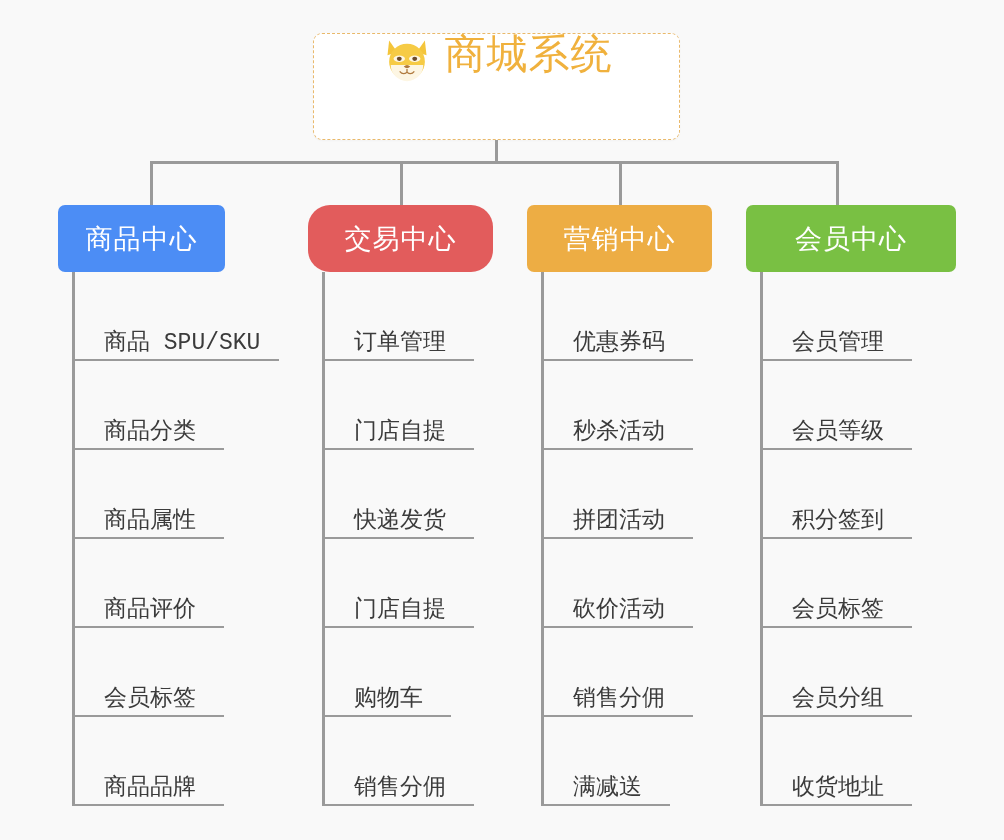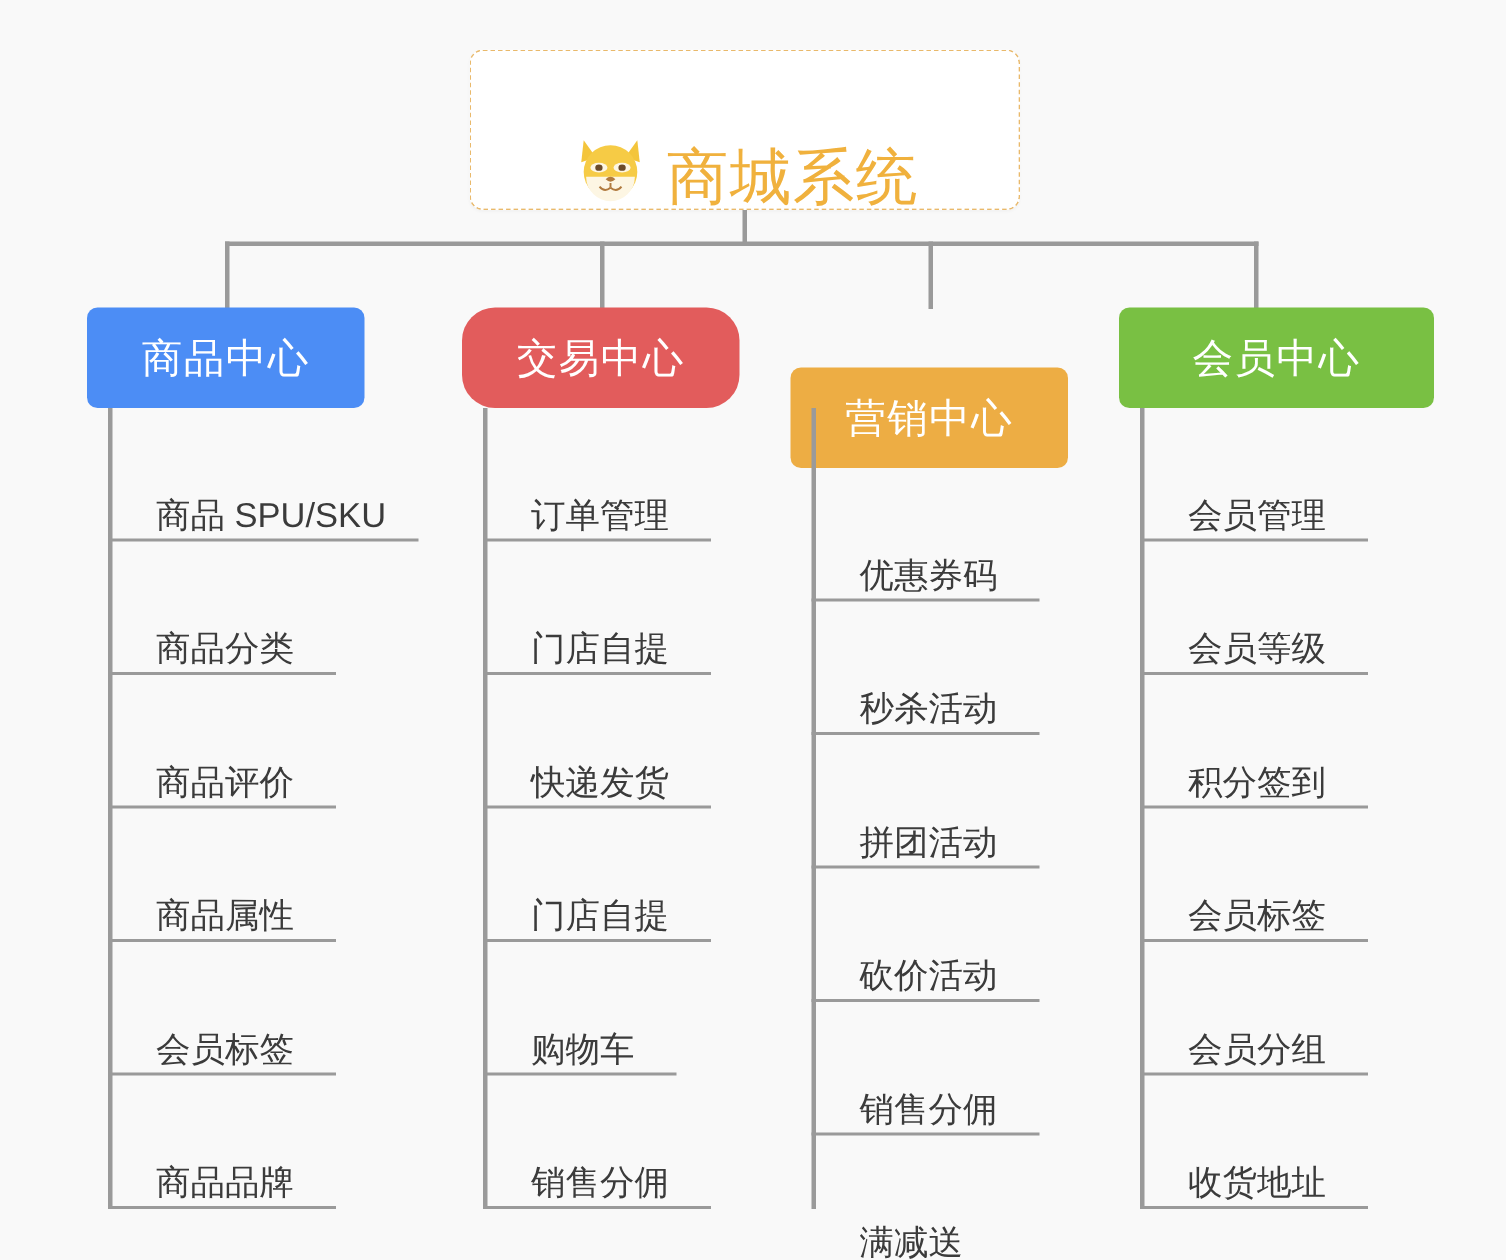--- a/index.html
+++ b/index.html
@@ -26,21 +26,21 @@
     position: absolute;
     left: 313px;
     top: 33px;
     width: 367px;
     height: 107px;
     box-sizing: border-box;
     background: #ffffff;
     border: 1px dashed #e9b96b;
     border-radius: 9px;
     display: flex;
-    align-items: flex-end;
+    align-items: flex-start;
     justify-content: center;
     gap: 12px;
     box-shadow: 0 1px 2px rgba(0,0,0,0.03);
   }
   .root-icon {
     width: 52px;
     height: 52px;
     flex: 0 0 auto;
     display: block;
   }
@@ -84,20 +84,21 @@
     left: 14px;
     width: 3px;
     background: #9a9a9a;
   }
 
   .leaf-list {
     position: relative;
     margin: 0;
     padding: 0;
     list-style: none;
+    font-family: Liberation Mono, monospace;
   }
   .leaf {
     position: relative;
     height: 89px;
     box-sizing: border-box;
     display: flex;
     align-items: flex-end;
     padding-left: 46px;
     padding-bottom: 5px;
   }
@@ -143,39 +144,39 @@
 
   <div class="conn conn-h" style="left:150px; top:161px; width:689px;"></div>
 
   <div class="conn conn-v" style="left:150px; top:161px; height:45px;"></div>
   <div class="conn conn-v" style="left:400px; top:161px; height:45px;"></div>
   <div class="conn conn-v" style="left:619px; top:161px; height:45px;"></div>
   <div class="conn conn-v" style="left:836px; top:161px; height:45px;"></div>
 
   <div id="columns-host">
       <div class="column" style="left: 58px; width: 185px;">
-        <div class="cat-box" style="background: rgb(76, 141, 245); width: 185px;">
+        <div class="cat-box" style="background: rgb(76, 141, 245); width: 167px;">
           <span>商品中心</span>
         </div>
         <div class="spine" style="height: 534px;"></div>
         <ul class="leaf-list">
           <li class="leaf">
             <span class="leaf-label">商品 SPU/SKU</span>
             <div class="leaf-underline" style="width: 207px;"></div>
           </li>
           <li class="leaf">
             <span class="leaf-label">商品分类</span>
             <div class="leaf-underline" style="width: 152px;"></div>
           </li>
           <li class="leaf">
+            <span class="leaf-label">商品属性</span>
+            <div class="leaf-underline" style="width: 152px;"></div>
+          </li>
+          <li class="leaf">
             <span class="leaf-label">商品评价</span>
-            <div class="leaf-underline" style="width: 152px;"></div>
-          </li>
-          <li class="leaf">
-            <span class="leaf-label">商品属性</span>
             <div class="leaf-underline" style="width: 152px;"></div>
           </li>
           <li class="leaf">
             <span class="leaf-label">会员标签</span>
             <div class="leaf-underline" style="width: 152px;"></div>
           </li>
           <li class="leaf">
             <span class="leaf-label">商品品牌</span>
             <div class="leaf-underline" style="width: 152px;"></div>
           </li>
@@ -207,21 +208,21 @@
             <span class="leaf-label">购物车</span>
             <div class="leaf-underline" style="width: 129px;"></div>
           </li>
           <li class="leaf">
             <span class="leaf-label">销售分佣</span>
             <div class="leaf-underline" style="width: 152px;"></div>
           </li>
         </ul>
       </div>
       <div class="column" style="left: 527px; width: 185px;">
-        <div class="cat-box" style="background: rgb(237, 173, 68); width: 185px; margin-top: 40px;">
+        <div class="cat-box" style="background: rgb(237, 173, 68); width: 185px;">
           <span>营销中心</span>
         </div>
         <div class="spine" style="height: 534px;"></div>
         <ul class="leaf-list">
           <li class="leaf">
             <span class="leaf-label">优惠券码</span>
             <div class="leaf-underline" style="width: 152px;"></div>
           </li>
           <li class="leaf">
             <span class="leaf-label">秒杀活动</span>

